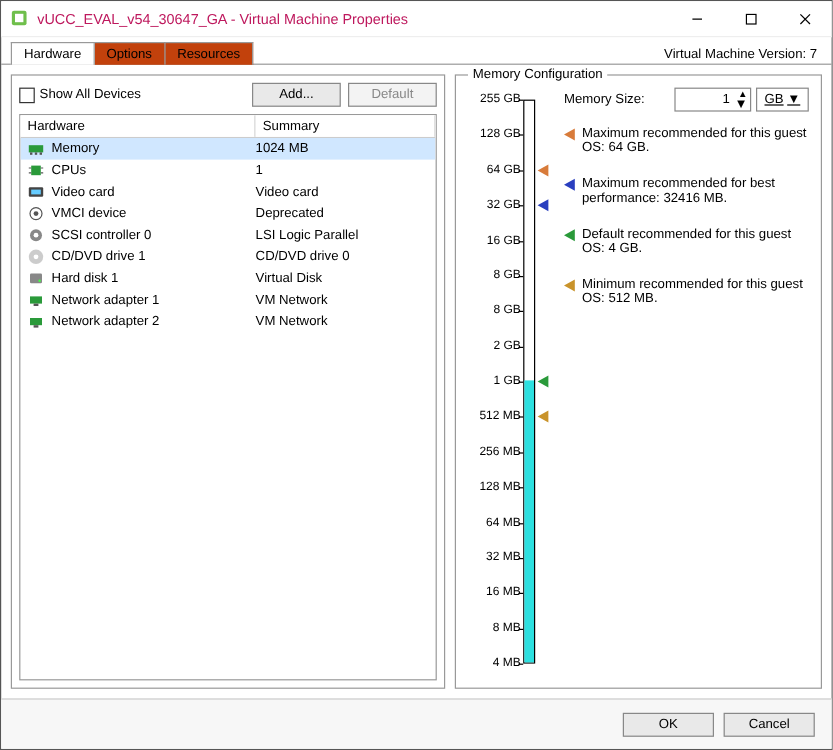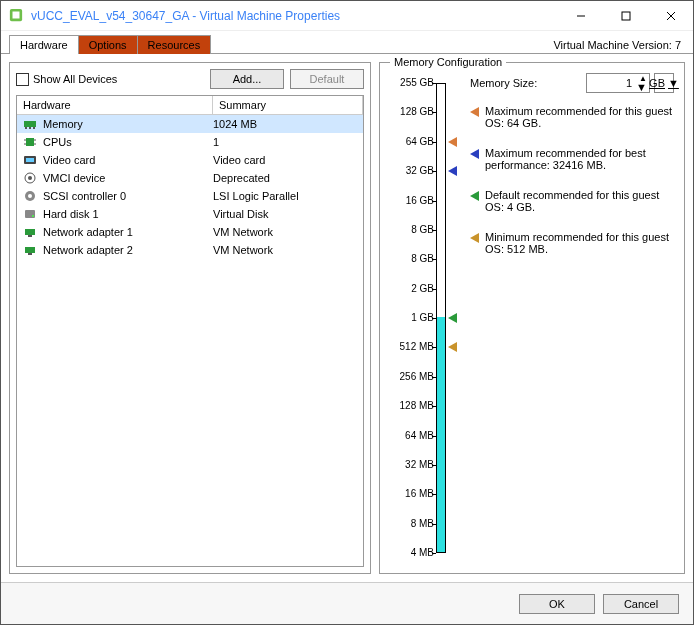--- a/index.html
+++ b/index.html
@@ -1,20 +1,20 @@
 <!DOCTYPE html>
 <html><head>
 <meta charset="utf-8">
 <style>
 * { box-sizing: border-box; font-family: "Segoe UI", Tahoma, sans-serif; font-size: 11px; }
 html, body { margin: 0; padding: 0; background: #fff; }
 .window { width: 694px; height: 625px; border: 1px solid #555; display: flex; flex-direction: column; background: #fff; }
 .titlebar { height: 30px; display: flex; align-items: center; padding: 0 0 0 8px; background: #fff; border-bottom: 1px solid #eee; }
 .titlebar .icon { width: 16px; height: 16px; margin-right: 6px; }
-.titlebar .title { flex: 1; font-size: 12px; color: #3b82f6; }
+.titlebar .title { flex: 1; font-size: 12px; color: #be185d; }
 .winbtns { display: flex; }
 .winbtn { width: 45px; height: 29px; display: flex; align-items: center; justify-content: center; }
 .tabs-row { display: flex; align-items: center; padding: 4px 8px 0 8px; }
 .tab { padding: 3px 10px; border: 1px solid #999; border-bottom: none; background: #c2410c; margin-right: -1px; position: relative; cursor: default; }
 .tab.active { background: #fff; z-index: 2; }
 .tabs-underlay { height: 1px; background: #999; margin-top: -1px; }
 .version { margin-left: auto; padding-right: 4px; }
 .body { flex: 1; display: flex; padding: 8px; gap: 8px; }
 .left { width: 362px; display: flex; flex-direction: column; border: 1px solid #999; padding: 6px; }
 .toprow { display: flex; align-items: center; margin-bottom: 6px; gap: 6px; }
@@ -35,21 +35,21 @@
 .legend { position: absolute; top: -7px; left: 10px; background: #fff; padding: 0 4px; }
 .memscale { position: absolute; left: 10px; top: 18px; bottom: 10px; width: 70px; }
 .scale-bar { position: absolute; left: 46px; top: 14px; width: 10px; background: #fff; border: 1px solid #000; }
 .fill { position: absolute; left: 0; right: 0; bottom: 0; background: #2de0e0; }
 .tick { position: absolute; right: 26px; font-size: 10px; text-align: right; white-space: nowrap; }
 .tick-line { position: absolute; left: 42px; width: 4px; height: 1px; background: #000; }
 .marker { position: absolute; left: 58px; width: 0; height: 0; }
 .memright { margin-left: 80px; }
 .memrow { display: flex; align-items: center; gap: 4px; margin-bottom: 12px; }
 .numinput { width: 64px; height: 20px; border: 1px solid #888; text-align: right; padding-right: 2px; display: flex; align-items: center; justify-content: flex-end; }
-.unitsel { width: 20px; height: 20px; border: 1px solid #888; display: flex; align-items: center; justify-content: center; gap: 3px; text-decoration: underline; }
+.unitsel { width: 44px; height: 20px; border: 1px solid #888; display: flex; align-items: center; justify-content: center; gap: 3px; text-decoration: underline; }
 .note { display: flex; gap: 6px; margin: 6px 0 18px 0; }
 .note .tri { margin-top: 2px; flex-shrink: 0; }
 .tri { width: 0; height: 0; }
 .tri.r { border-top: 5px solid transparent; border-bottom: 5px solid transparent; border-right-width: 9px; border-right-style: solid; }
 .footer { height: 42px; border-top: 1px solid #ccc; display: flex; align-items: center; justify-content: flex-end; gap: 8px; padding-right: 14px; background:#f7f7f7; }
 .icon-svg { width: 14px; height: 14px; }
 </style>
 </head>
 <body>
 
@@ -157,20 +157,30 @@
             </div>
             <div class="trow">
               <span class="tdicon">
                 <svg class="icon-svg" viewBox="0 0 14 14">
                   <circle cx="7" cy="7" r="5" fill="#888"></circle>
                   <circle cx="7" cy="7" r="2" fill="#fff"></circle>
                 </svg>
               </span>
               <span class="tdh">SCSI controller 0</span>
               <span class="tds">LSI Logic Parallel</span>
+            </div>
+            <div class="trow">
+              <span class="tdicon">
+                <svg class="icon-svg" viewBox="0 0 14 14">
+                  <circle cx="7" cy="7" r="6" fill="#ccc"></circle>
+                  <circle cx="7" cy="7" r="2" fill="#fff"></circle>
+                </svg>
+              </span>
+              <span class="tdh">CD/DVD drive 1</span>
+              <span class="tds">CD/DVD drive 0</span>
             </div>
             <div class="trow">
               <span class="tdicon">
                 <svg class="icon-svg" viewBox="0 0 14 14">
                   <rect x="2" y="3" width="10" height="8" fill="#888" rx="1"></rect>
                   <circle cx="10" cy="9" r="1" fill="#4f4"></circle>
                 </svg>
               </span>
               <span class="tdh">Hard disk 1</span>
               <span class="tds">Virtual Disk</span>

